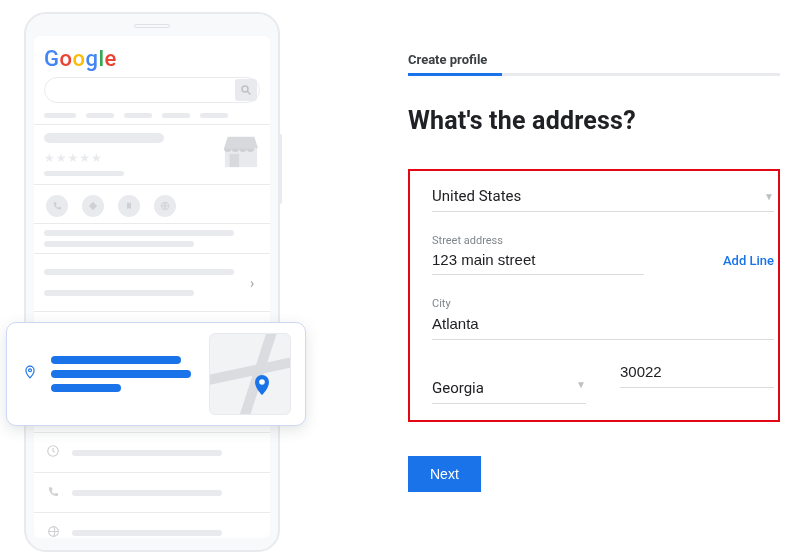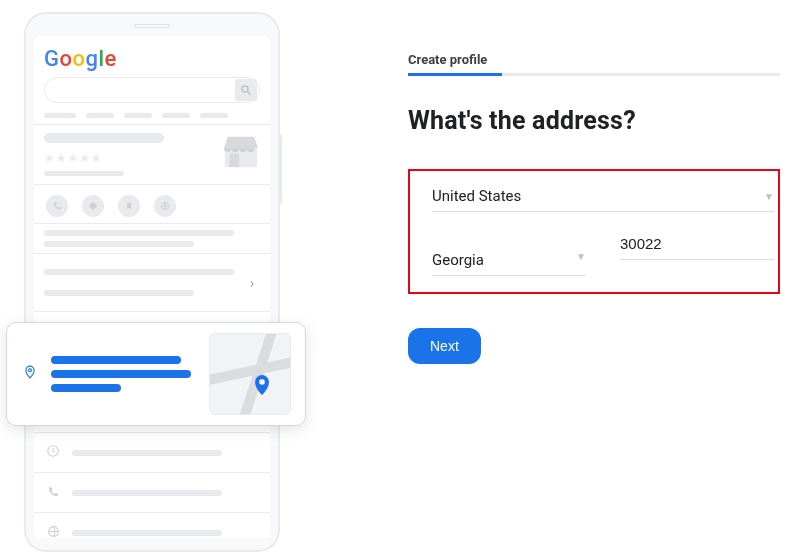--- a/index.html
+++ b/index.html
@@ -128,21 +128,21 @@
   .country{display:flex;align-items:center;justify-content:space-between}
   .caret-down{color:#bdc1c6;font-size:10px}
   .addline{color:#1a73e8;font-size:13px;font-weight:500;cursor:pointer}
   .street-row{display:flex;align-items:baseline;justify-content:space-between;gap:12px}
   .row2{display:flex;gap:34px}
   .row2 > div{flex:1}
   .state{display:flex;align-items:flex-start;justify-content:space-between}
   .next-btn{
     background:#1a73e8;color:#fff;border:none;
     padding:10px 22px;font-size:14px;font-weight:500;
-    border-radius:12px;cursor:pointer;
+    border-radius:0;cursor:pointer;
   }
   .listitem-full{flex:1;display:flex;flex-direction:column;gap:5px}
 </style>
 </head>
 <body>
 
 <div class="phone">
   <div class="speaker"></div>
   <div class="volume"></div>
   <div class="screen">
@@ -277,21 +277,34 @@
   <div class="red-box">
 
     <div class="field">
       <div class="country">
         <span class="value">United States</span>
         <span class="caret-down">▼</span>
       </div>
       <div class="underline"></div>
     </div>
 
-
+    <div class="field">
+      <div class="label">Street address</div>
+      <div class="street-row">
+        <input class="value" style="flex: 1 1 0%;" value="123 main street">
+        <span class="addline">Add Line</span>
+      </div>
+      <div class="underline" style="width:62%"></div>
+    </div>
+
+    <div class="field">
+      <div class="label">City</div>
+      <input class="value" value="Atlanta" style="">
+      <div class="underline"></div>
+    </div>
 
     <div class="row2">
       <div class="field last">
         <div class="label">&nbsp;</div>
         <div class="state">
           <span class="value">Georgia</span>
           <span class="caret-down">▼</span>
         </div>
         <div class="underline"></div>
       </div>

